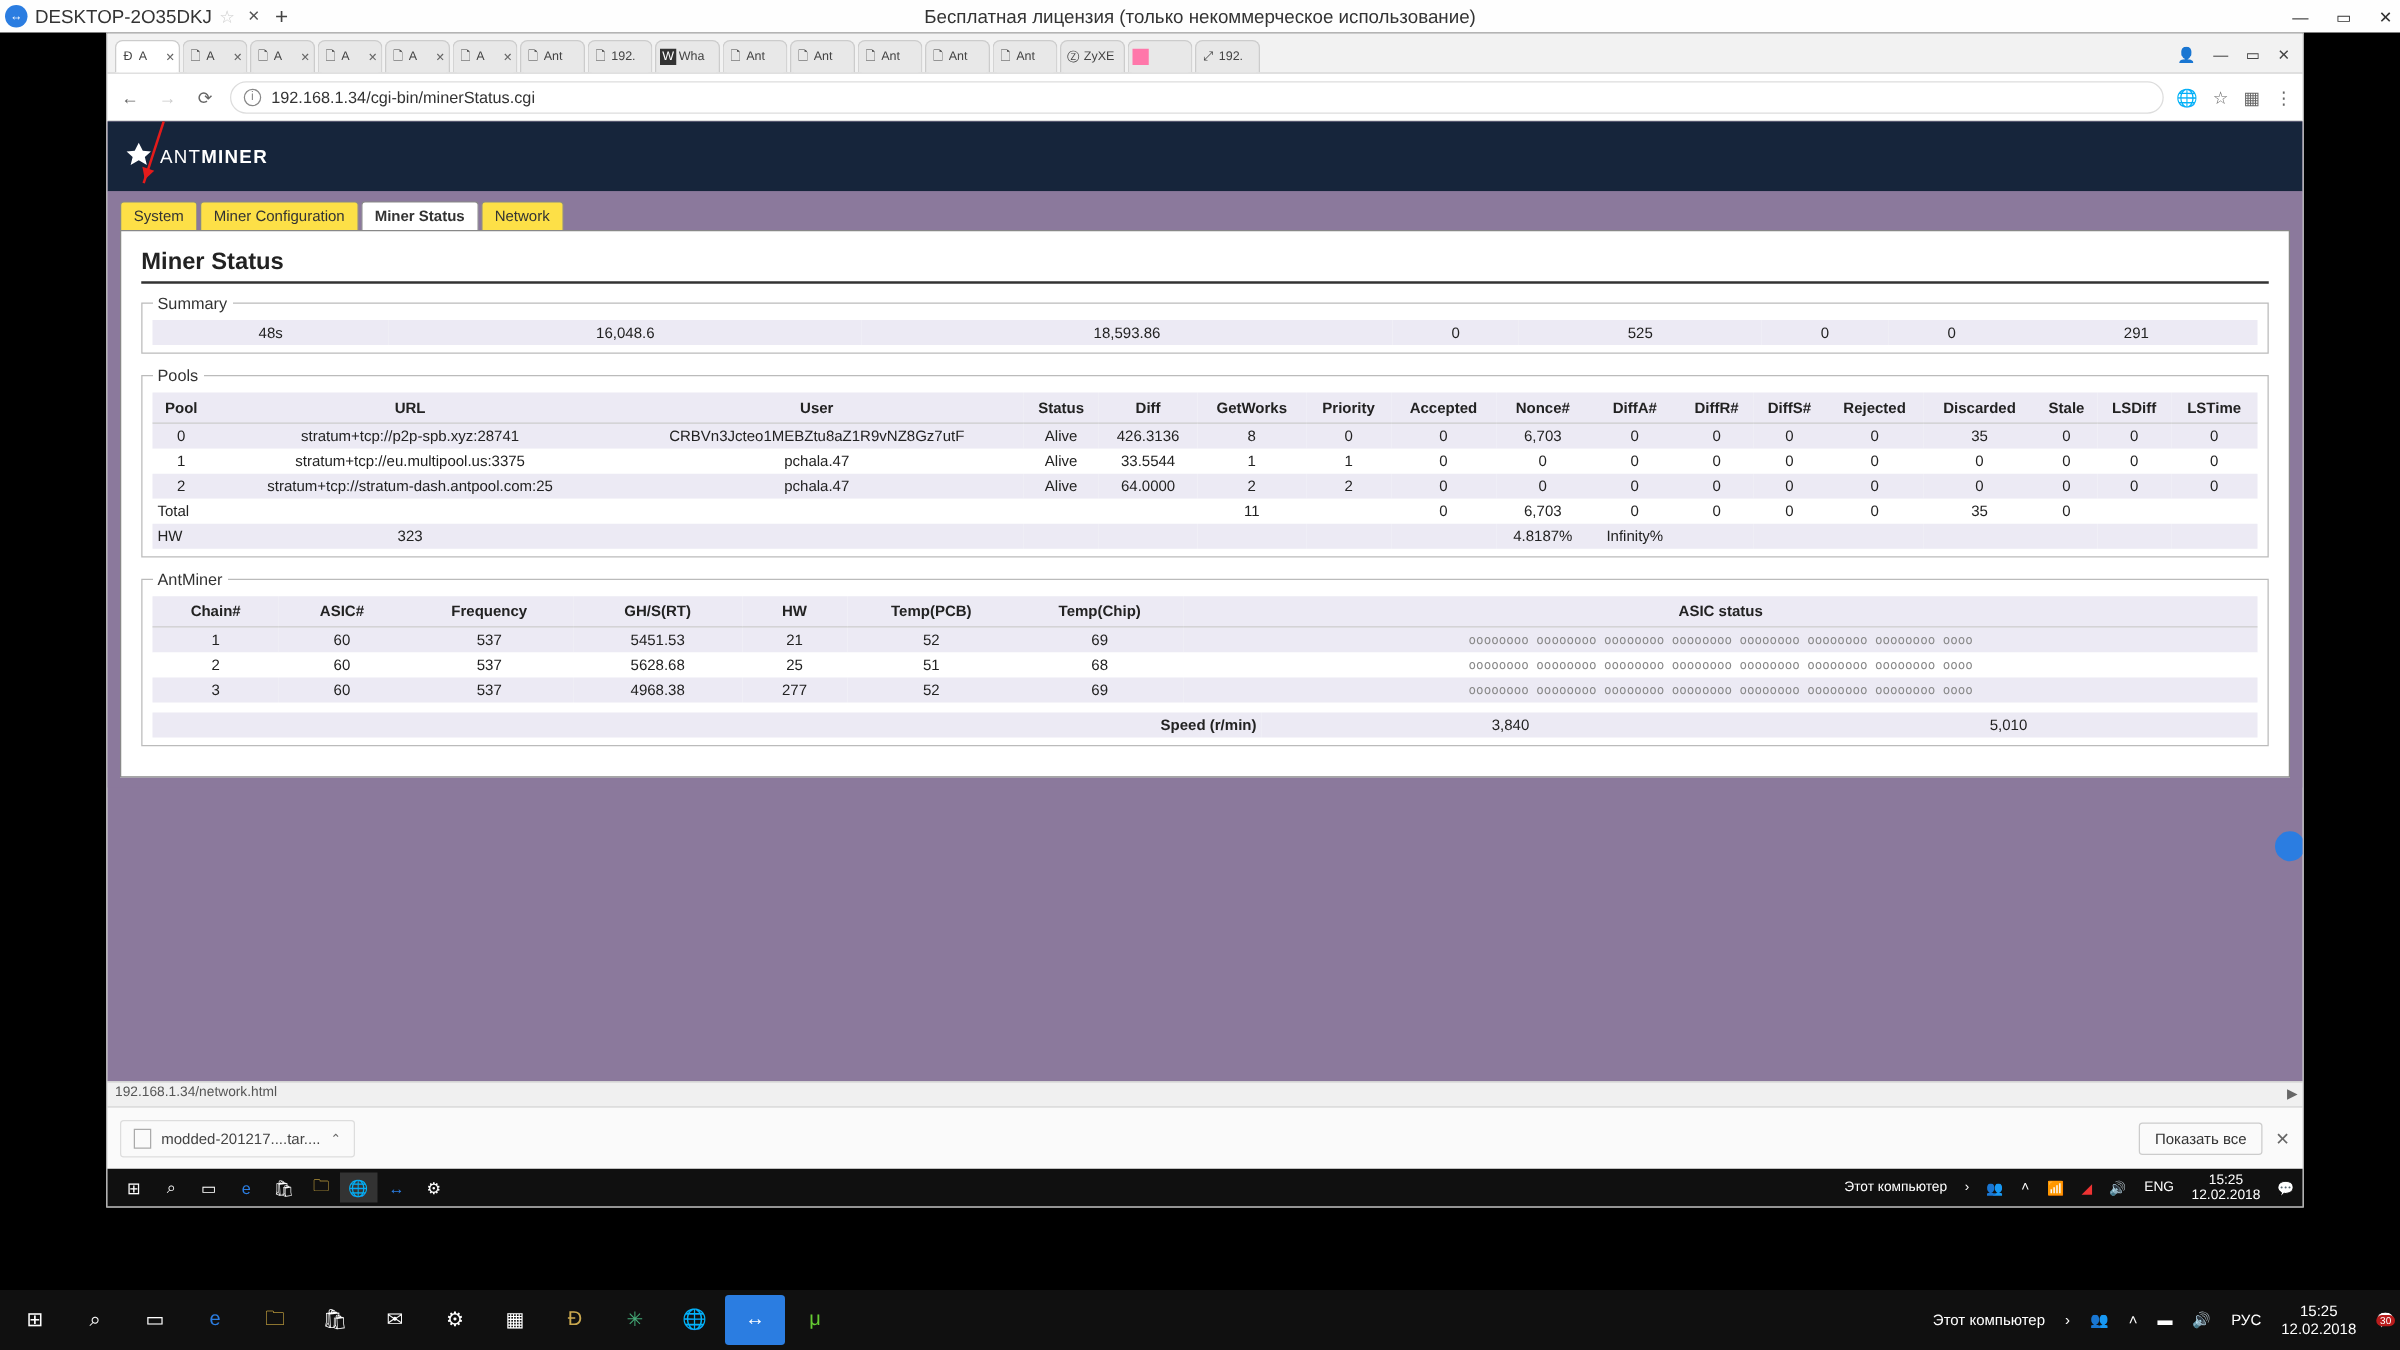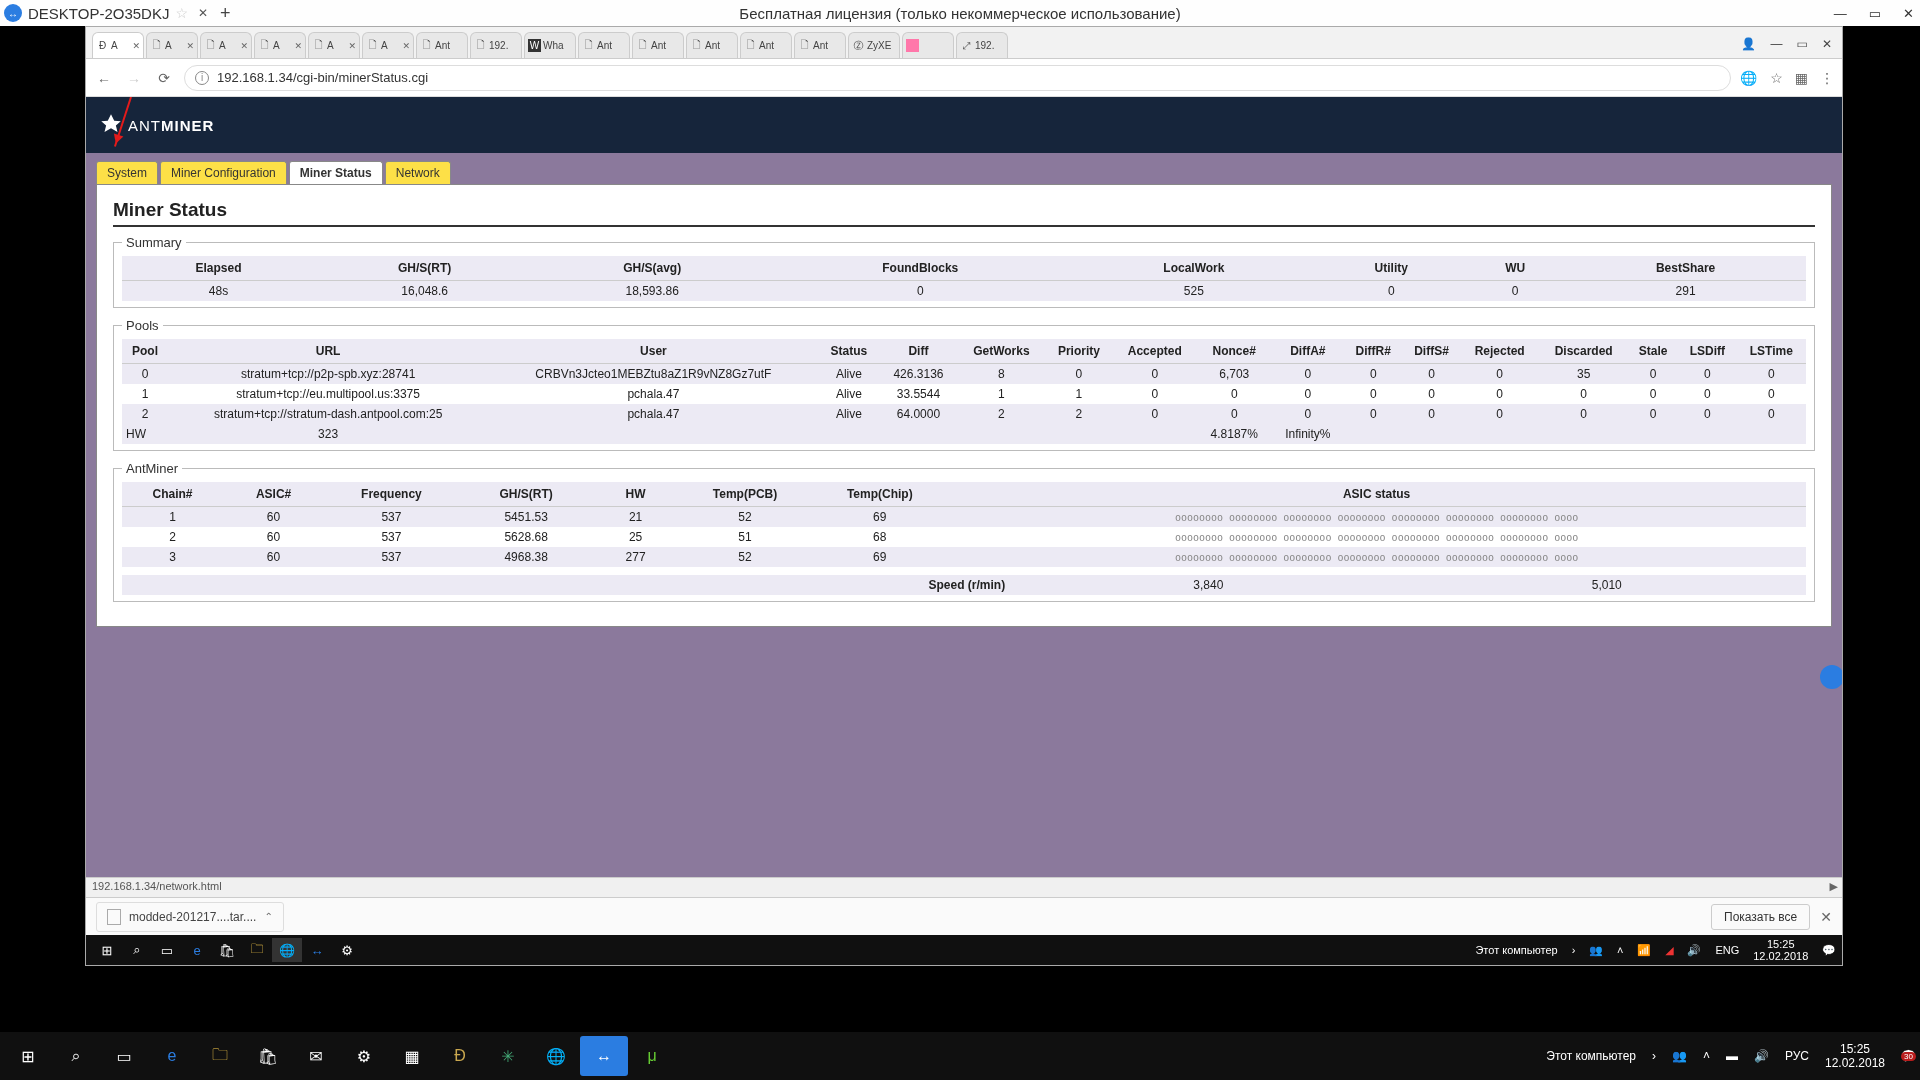--- a/index.html
+++ b/index.html
@@ -39,21 +39,21 @@
 .ptitle{font-size:19px;font-weight:bold;color:#222;border-bottom:2px solid #333;padding-bottom:4px;margin-bottom:8px}
 fieldset{border:1px solid #bbb;margin-bottom:10px;padding:6px 8px}
 legend{font-weight:normal;font-size:13px;color:#333;padding:0 4px}
 table{width:100%;border-collapse:collapse;font-size:12px}
 th{background:#eceaf4;padding:5px 4px;font-weight:bold;color:#222;border-bottom:1px solid #ccc}
 td{padding:3px 4px;text-align:center;color:#222}
 tr.odd td{background:#eceaf4}
 tr.even td{background:#fff}
 .status-line{height:20px;background:#f0f0f0;border-top:1px solid #ccc;font-size:11px;color:#555;padding:2px 6px;position:relative}
 .status-arrow{position:absolute;right:4px;top:2px;color:#666}
-.dlbar{height:38px;background:#fafafa;border-top:1px solid #ccc;display:flex;align-items:center;padding:0 10px}
+.dlbar{height:50px;background:#fafafa;border-top:1px solid #ccc;display:flex;align-items:center;padding:0 10px}
 .dl-item{display:flex;align-items:center;gap:8px;border:1px solid #ddd;border-radius:3px;padding:6px 10px;font-size:12px;color:#444}
 .dl-file{width:14px;height:16px;border:1px solid #aaa}
 .dl-chev{color:#666;font-size:10px}
 .dlbar-right{margin-left:auto;display:flex;align-items:center;gap:10px}
 .show-all{border:1px solid #ccc;padding:5px 12px;font-size:12px;color:#333;border-radius:3px;cursor:pointer}
 .close-dl{color:#666;font-size:14px;cursor:pointer}
 .rtask{height:30px;background:#101010;color:#fff;display:flex;align-items:center;padding:0 6px;font-size:11px}
 .rtask .tb-ico{width:30px;height:24px;display:flex;align-items:center;justify-content:center;font-size:13px}
 .rtask-right{margin-left:auto;display:flex;align-items:center;gap:14px}
 .rtask-right .tm{text-align:center;line-height:1.1}
@@ -200,30 +200,20 @@
         <div class="tab active">Miner Status</div>
         <div class="tab">Network</div>
       </div>
       <div class="panel">
         <div class="ptitle">Miner Status</div>
 
         <fieldset>
           <legend>Summary</legend>
           <table>
             <tbody>
-                <tr>
-                  <th>Elapsed</th>
-                  <th>GH/S(RT)</th>
-                  <th>GH/S(avg)</th>
-                  <th>FoundBlocks</th>
-                  <th>LocalWork</th>
-                  <th>Utility</th>
-                  <th>WU</th>
-                  <th>BestShare</th>
-                </tr>
             <tr class="odd">
                   <td>48s</td>
                   <td>16,048.6</td>
                   <td>18,593.86</td>
                   <td>0</td>
                   <td>525</td>
                   <td>0</td>
                   <td>0</td>
                   <td>291</td>
                 </tr>
@@ -303,20 +293,39 @@
                   <td>0</td>
                   <td>0</td>
                   <td>0</td>
                   <td>0</td>
                   <td>0</td>
                   <td>0</td>
                   <td>0</td>
                   <td>0</td>
                   <td>0</td>
                   <td>0</td>
+                </tr>
+            <tr class="even">
+                  <td style="text-align:left">Total</td>
+                  <td></td>
+                  <td></td>
+                  <td></td>
+                  <td></td>
+                  <td>11</td>
+                  <td></td>
+                  <td>0</td>
+                  <td>6,703</td>
+                  <td>0</td>
+                  <td>0</td>
+                  <td>0</td>
+                  <td>0</td>
+                  <td>35</td>
+                  <td>0</td>
+                  <td></td>
+                  <td></td>
                 </tr>
             <tr class="odd">
                   <td style="text-align:left">HW</td>
                   <td>323</td>
                   <td></td>
                   <td></td>
                   <td></td>
                   <td></td>
                   <td></td>
                   <td></td>

